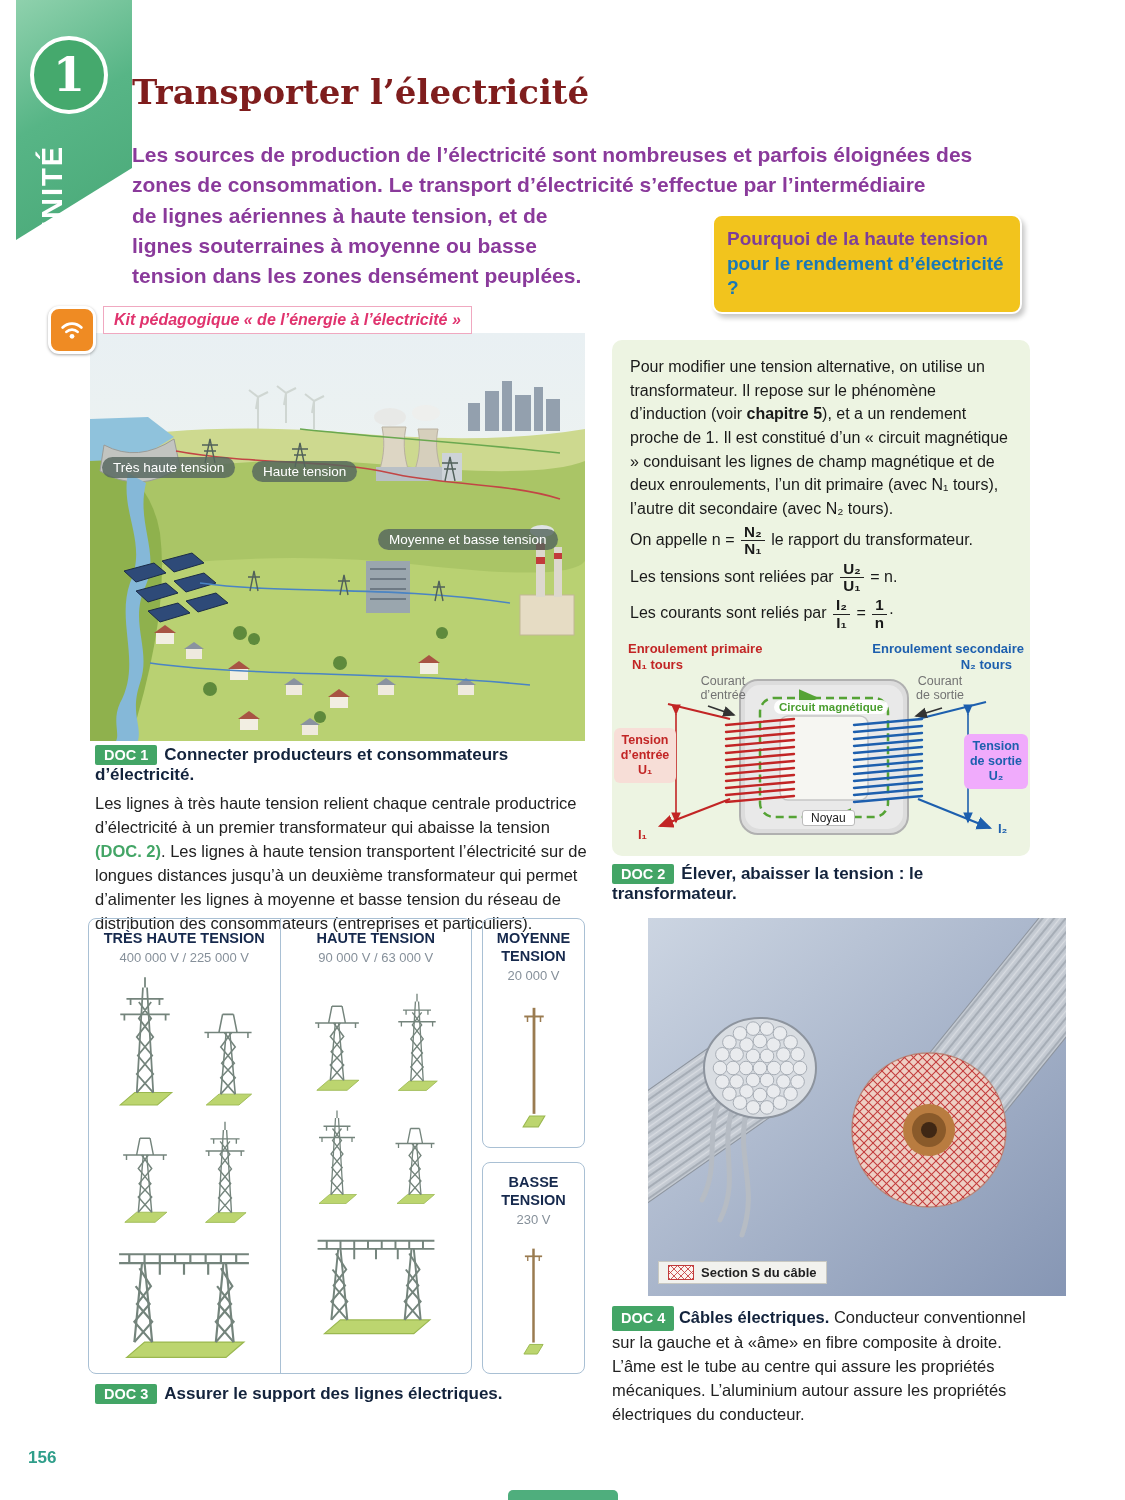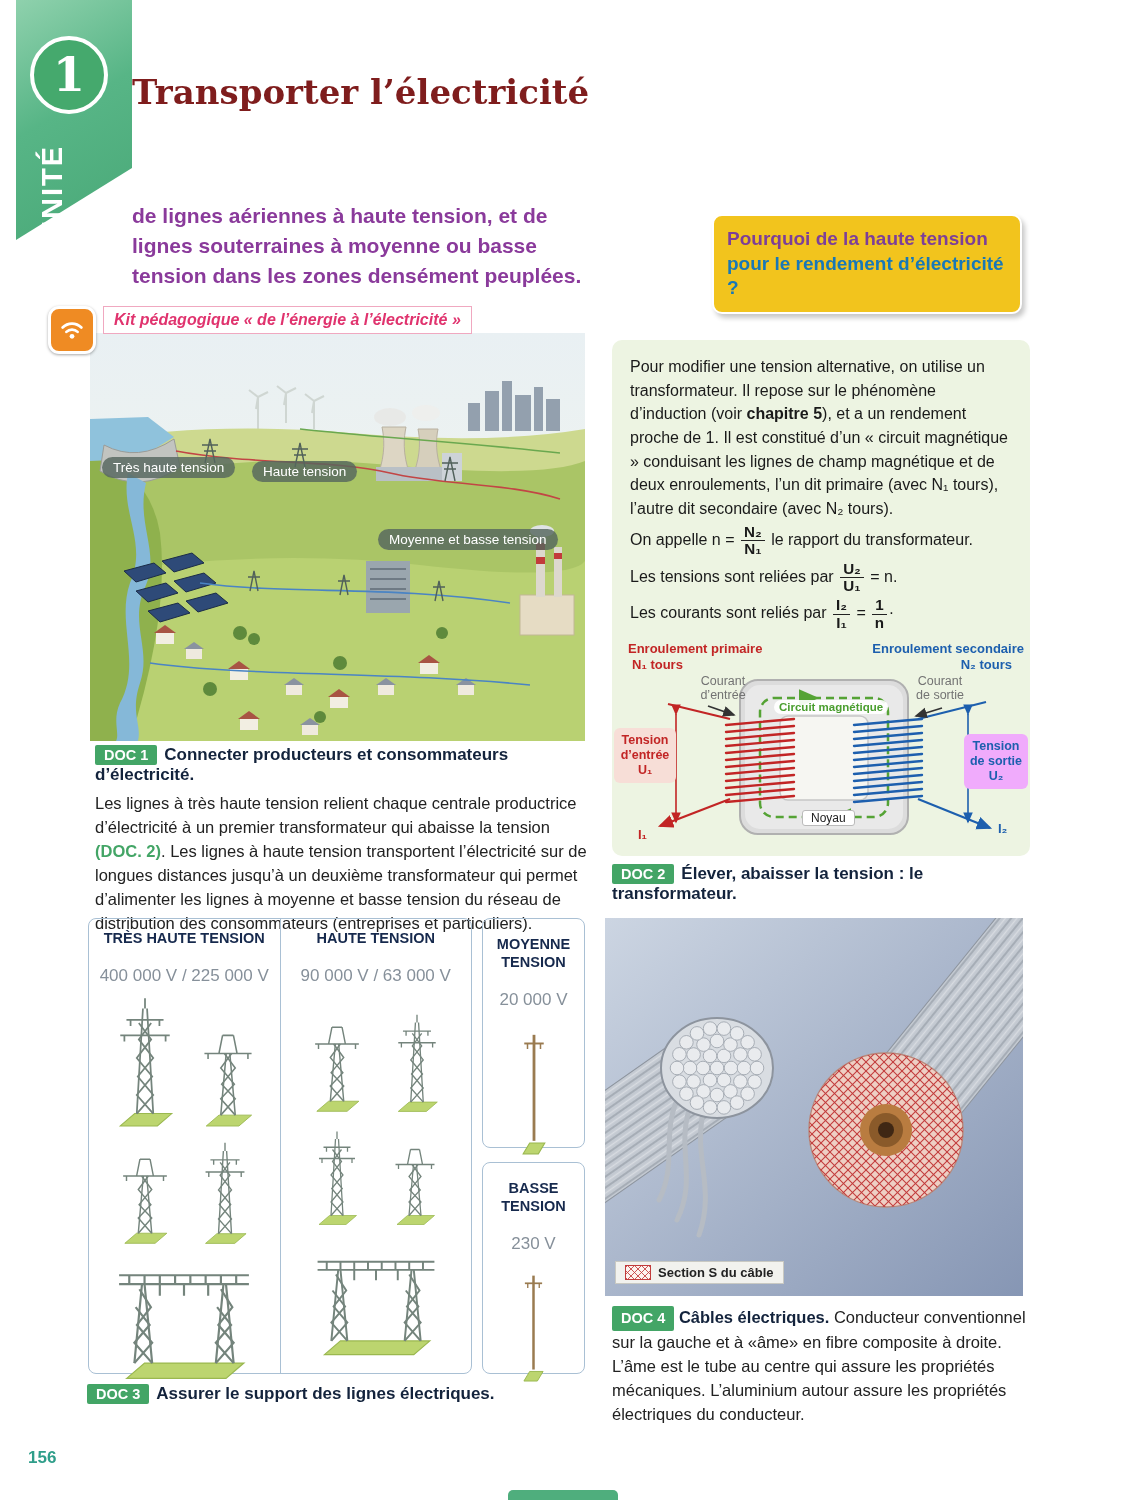--- a/index.html
+++ b/index.html
@@ -70,31 +70,31 @@
     border-radius:3px; color:#222; }
   .doc2-cap { position:absolute; left:612px; top:864px; width:420px; }
 
   
   .doc3 { position:absolute; left:88px; top:918px; width:497px; height:458px; }
   .d3-main { position:absolute; left:0; top:0; width:384px; height:456px; border:1.5px solid #a9c0d4;
     border-radius:8px; display:flex; }
   .d3-col { flex:1; padding:10px 2px 0; text-align:center; }
   .d3-col + .d3-col { border-left:1.5px solid #a9c0d4; }
   .d3-side { position:absolute; left:394px; width:103px; border:1.5px solid #a9c0d4; border-radius:8px;
-    text-align:center; padding:16px 2px 0; }
+    text-align:center; padding:10px 2px 0; }
   .d3-mt { top:0; height:230px; } .d3-bt { top:244px; height:212px; }
   .d3-title { font-weight:700; font-size:14.5px; color:#16294d; line-height:1.25; }
-  .d3-values { font-size:17px; color:#86909a; margin-top:19px; }
+  .d3-values { font-size:13px; color:#86909a; margin-top:3px; }
   .d3-row { display:flex; justify-content:space-evenly; align-items:flex-end; margin-top:6px; }
   .pyl { display:block; }
   .pbase { fill:#bcd56f; stroke:#9ab84f; stroke-width:1; }
-  .doc3-cap { position:absolute; left:87px; top:1384px;text-align:right; }
-
-  
-  .doc4 { position:absolute; left:605px; top:918px; width:426px; height:378px; }
+  .doc3-cap { position:absolute; left:95px; top:1384px;text-align:right; }
+
+  
+  .doc4 { position:absolute; left:648px; top:918px; width:426px; height:378px; }
   .legend { position:absolute; left:10px; bottom:12px; background:#f2f2ee; border:1px solid #c9c9c2;
     padding:3px 9px; display:flex; align-items:center; font-size:13px; font-weight:700; color:#222; }
   .legend .swatch { width:26px; height:15px; margin-right:7px; border:1px solid #c23b3b;
     background:
       repeating-linear-gradient(45deg, rgba(194,59,59,.85) 0 1px, transparent 1px 5px),
       repeating-linear-gradient(-45deg, rgba(194,59,59,.85) 0 1px, transparent 1px 5px), #fdf3ef; }
   .doc4-cap { position:absolute; left:612px; top:1306px; width:422px; font-size:16.5px; line-height:1.45; color:#222; }
   .cap-bold { font-weight:700; color:#13233c; }
 
   .pagenum { position:absolute; left:28px; top:1448px; font-weight:700; color:#2f9e8a; font-size:17px; }
@@ -131,20 +131,21 @@
   </defs>
 </svg>
 
 <div class="page">
 
   <div class="corner"></div>
   <div class="unit-circle">1</div>
   <div class="unit-label">UNITÉ</div>
 
   <h1 class="title">Transporter l’électricité</h1>
+  <p class="intro intro-1">Les sources de production de l’électricité sont nombreuses et parfois éloignées des zones de consommation. Le transport d’électricité s’effectue par l’intermédiaire</p>
   <p class="intro intro-2">de lignes aériennes à haute tension, et de lignes souterraines à moyenne ou basse tension dans les zones densément peuplées.</p>
 
   <div class="question-box">
     <div class="q1">Pourquoi de la haute tension</div>
     <div class="q2">pour le rendement d’électricité ?</div>
   </div>
 
   <div class="kit">
     <div class="kit-icon">
       <svg viewBox="0 0 24 24" width="30" height="30">

